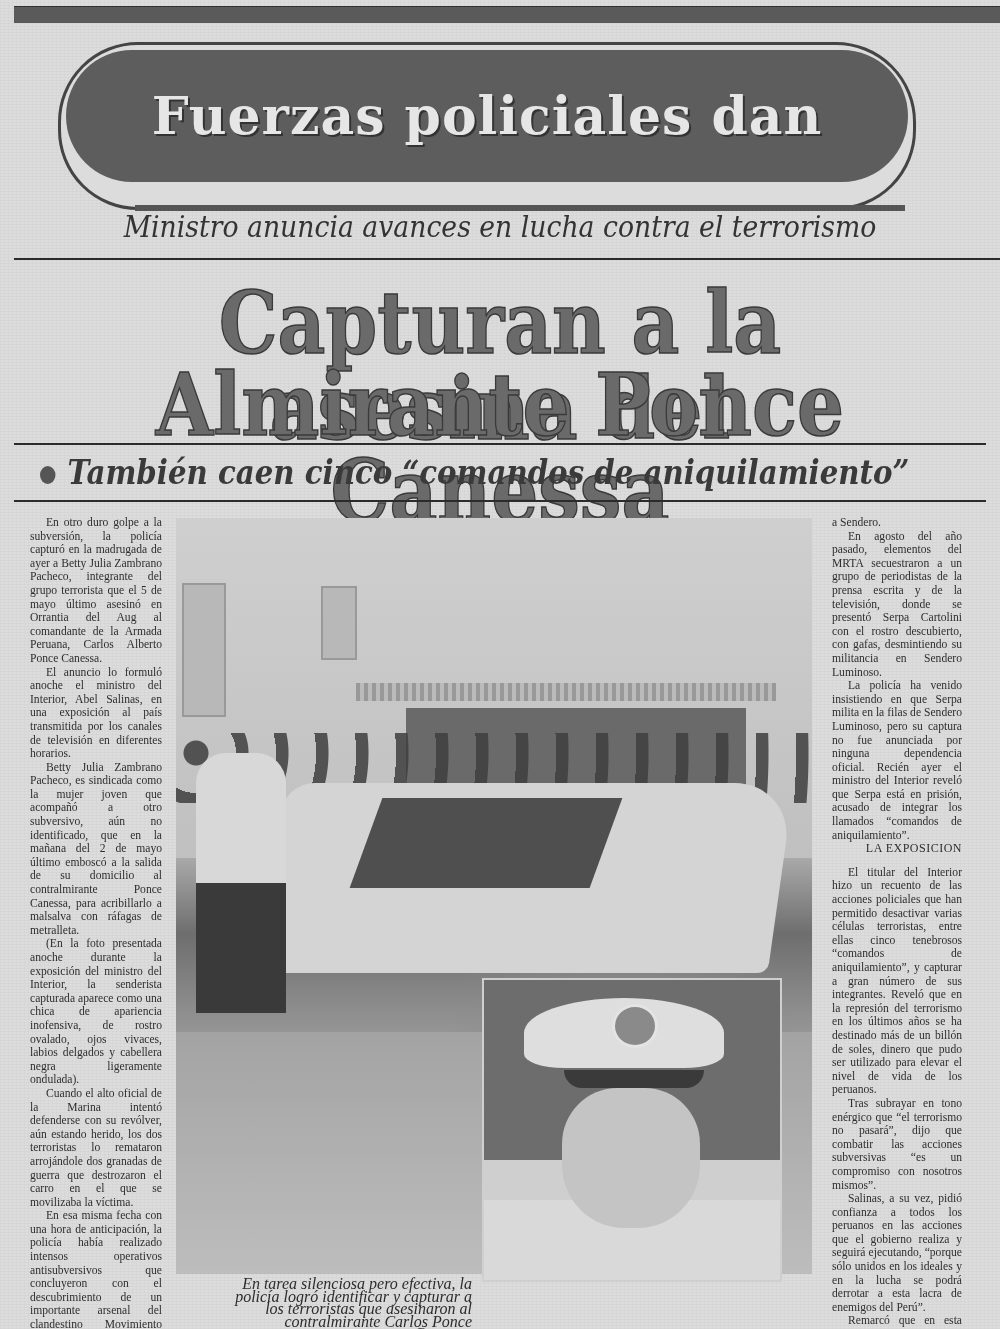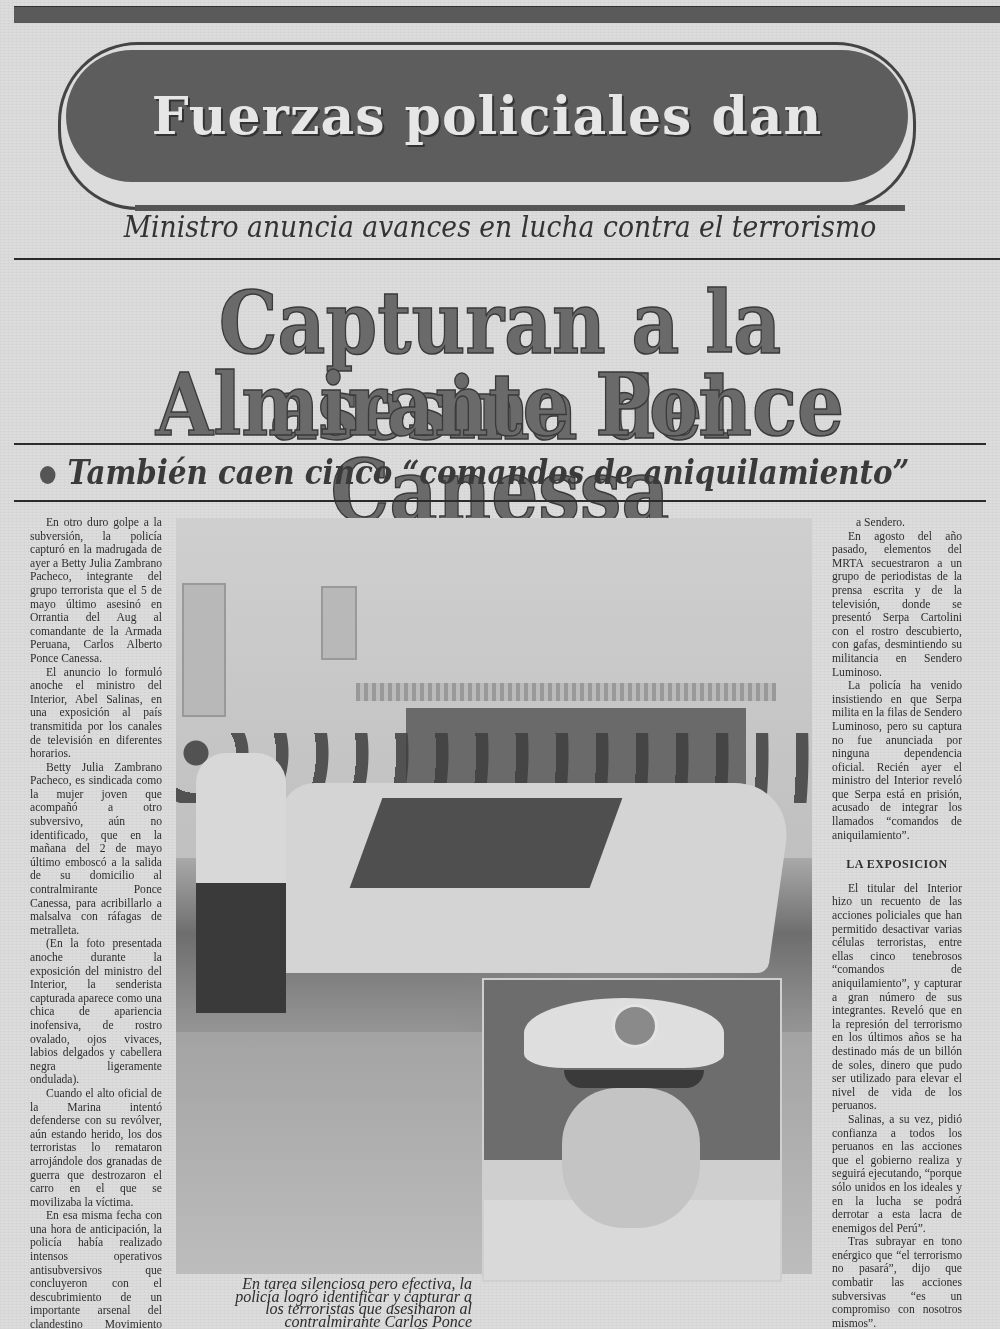--- a/index.html
+++ b/index.html
@@ -51,22 +51,22 @@
     font-size:34px; color:#3a3a3a; white-space:nowrap;
     transform:scaleX(0.86); transform-origin:left;
   }
   .bullet { display:inline-block; width:18px; height:18px; border-radius:50%; background:#555; margin-right:14px; vertical-align:middle; }
   
   .col {
     font-family:"Liberation Serif", serif; font-size:11.6px; line-height:13.6px;
     color:#2e2e2e; text-align:justify;
   }
   .col p { margin:0; text-indent:16px; }
-  .col p.cont { text-indent:0;margin-left:24px; }
-  .col h4 { margin:16px 0 10px; font-weight:bold; text-align:center; font-size:12px; letter-spacing:0.5px; }
+  .col p.cont { text-indent:0; }
+  .col h4 { margin:0 0 10px; font-weight:normal; text-align:right; font-size:12px; letter-spacing:0.5px; }
   .col-left { left:30px; top:516px; width:132px; }
   .col-right { left:832px; top:516px; width:130px; }
   
   .photo-main {
     left:176px; top:518px; width:636px; height:756px;
     background:
       radial-gradient(ellipse at 70% 80%, #8a8a8a 0 10%, transparent 30%),
       linear-gradient(180deg, #c8c8c8 0%, #bdbdbd 25%, #a9a9a9 45%, #6e6e6e 55%, #8d8d8d 65%, #b5b5b5 80%, #c2c2c2 100%);
     overflow:hidden;
   }
@@ -151,17 +151,17 @@
 </div>
 
 <div class="abs caption">En tarea silenciosa pero efectiva, la policía logró identificar y capturar a los terroristas que asesinaron al contralmirante Carlos Ponce Canessa.</div>
 
 <div class="abs col col-right">
   <p class="cont">a Sendero.</p>
   <p>En agosto del año pasado, elementos del MRTA secuestraron a un grupo de periodistas de la prensa escrita y de la televisión, donde se presentó Serpa Cartolini con el rostro descubierto, con gafas, desmintiendo su militancia en Sendero Luminoso.</p>
   <p>La policía ha venido insistiendo en que Serpa milita en la filas de Sendero Luminoso, pero su captura no fue anunciada por ninguna dependencia oficial. Recién ayer el ministro del Interior reveló que Serpa está en prisión, acusado de integrar los llamados “comandos de aniquilamiento”.</p>
   <h4>LA EXPOSICION</h4>
   <p>El titular del Interior hizo un recuento de las acciones policiales que han permitido desactivar varias células terroristas, entre ellas cinco tenebrosos “comandos de aniquilamiento”, y capturar a gran número de sus integrantes. Reveló que en la represión del terrorismo en los últimos años se ha destinado más de un billón de soles, dinero que pudo ser utilizado para elevar el nivel de vida de los peruanos.</p>
+  <p>Tras subrayar en tono enérgico que “el terrorismo no pasará”, dijo que combatir las acciones subversivas “es un compromiso con nosotros mismos”.</p>
   <p>Salinas, a su vez, pidió confianza a todos los peruanos en las acciones que el gobierno realiza y seguirá ejecutando, “porque sólo unidos en los ideales y en la lucha se podrá derrotar a esta lacra de enemigos del Perú”.</p>
-  <p>Tras subrayar en tono enérgico que “el terrorismo no pasará”, dijo que combatir las acciones subversivas “es un compromiso con nosotros mismos”.</p>
   <p>Remarcó que en esta tarea común contra la subversión, no caben las treguas ni la indiferencia. “Uno solo es el deber: lucha implacable contra el terrorismo”, exclamó levantando el tono de la voz.</p>
 
 </div>
 
 </body></html>

